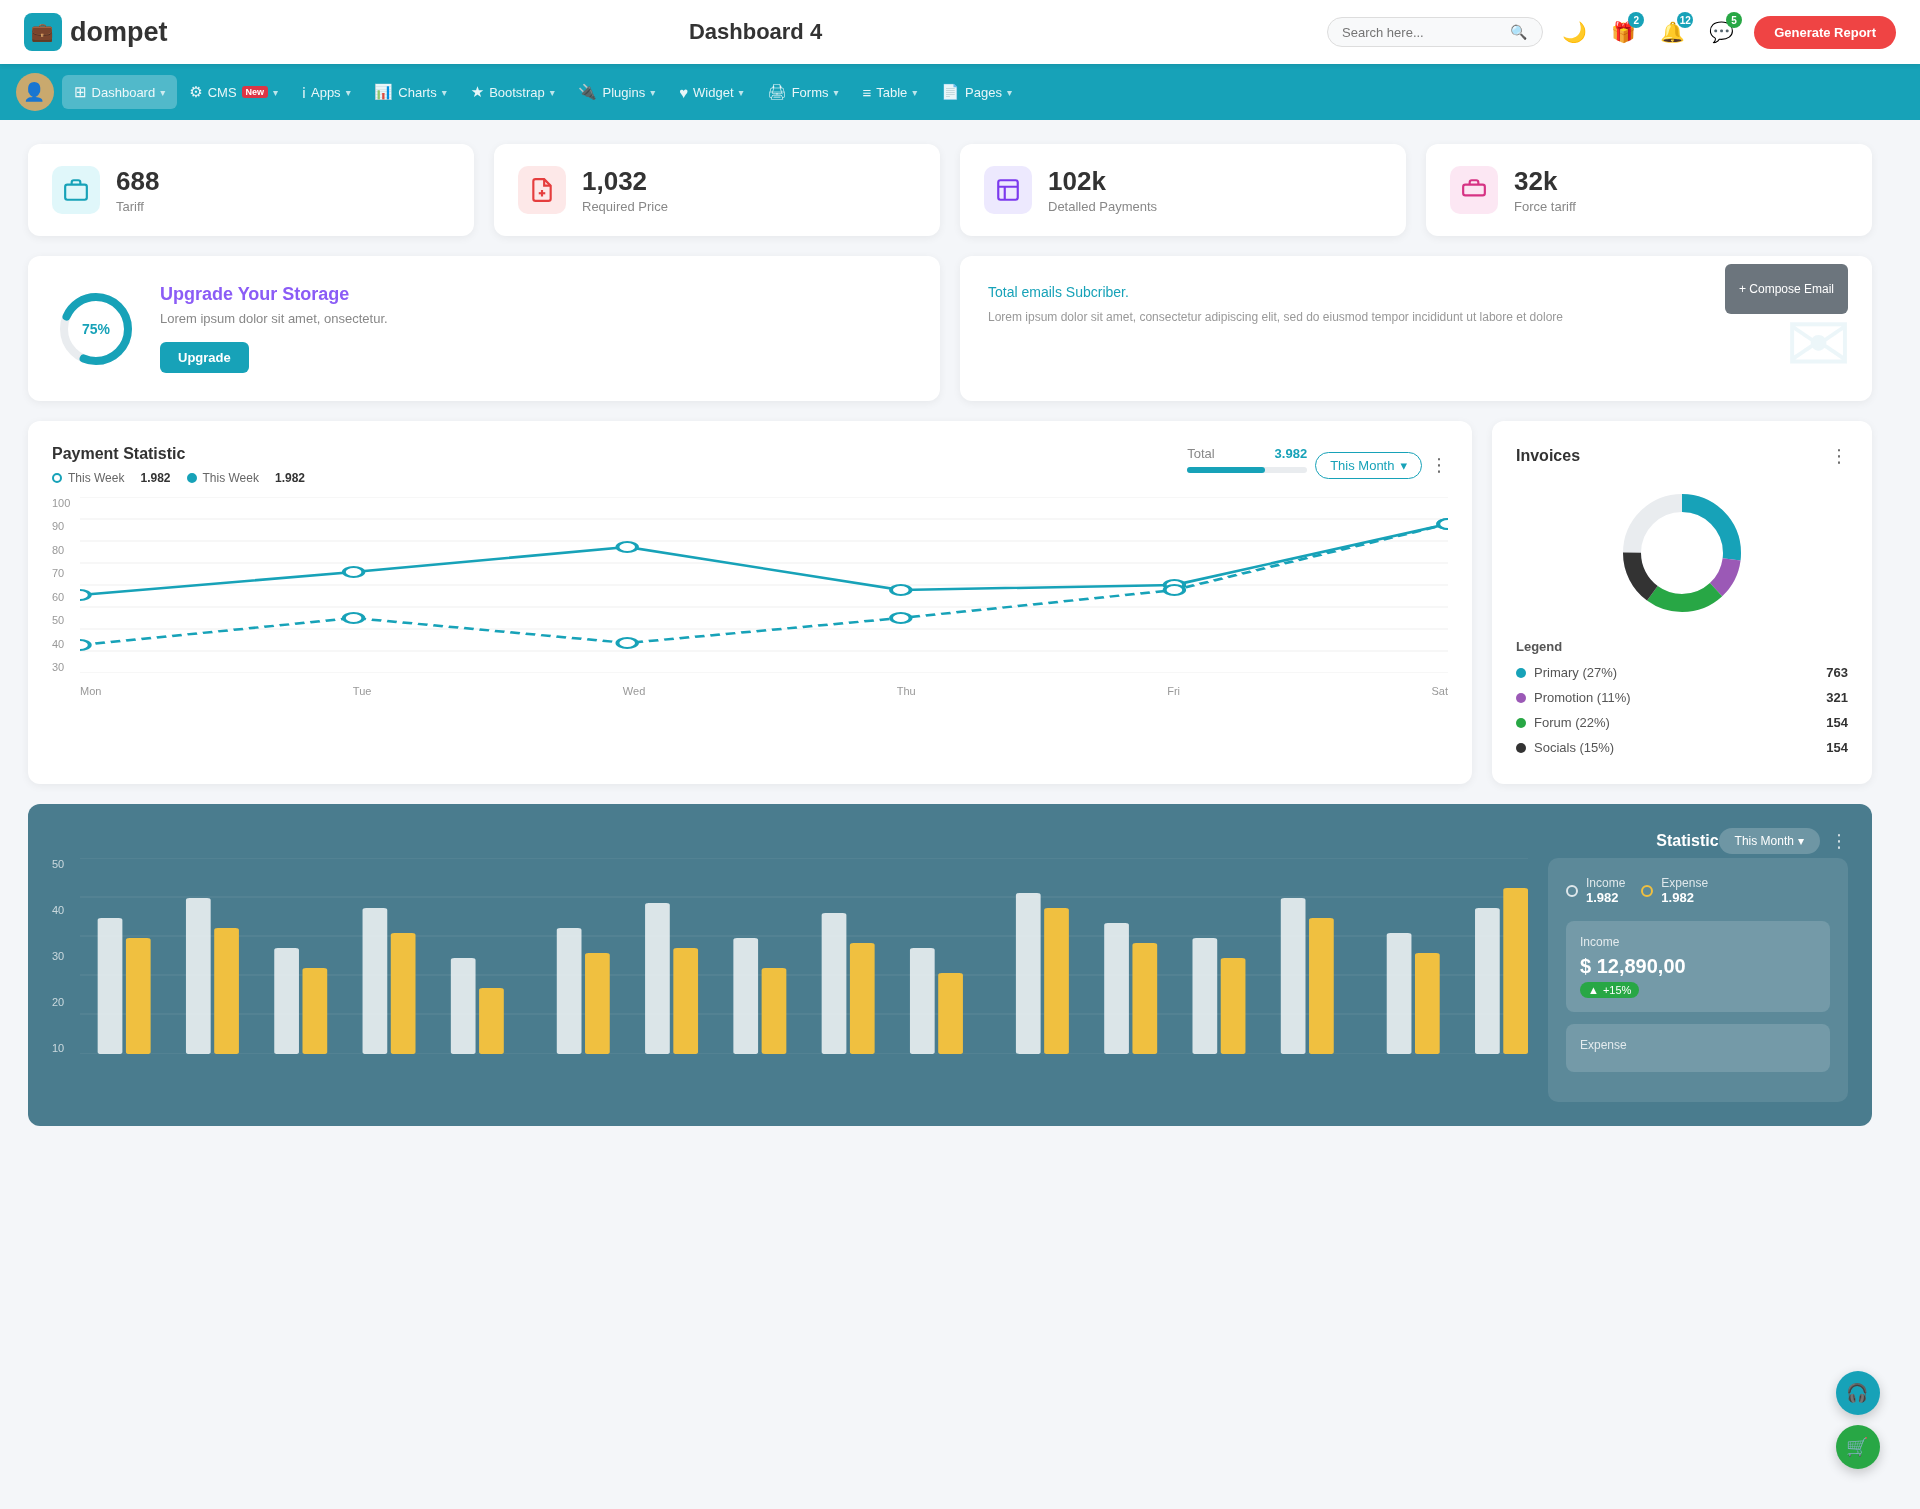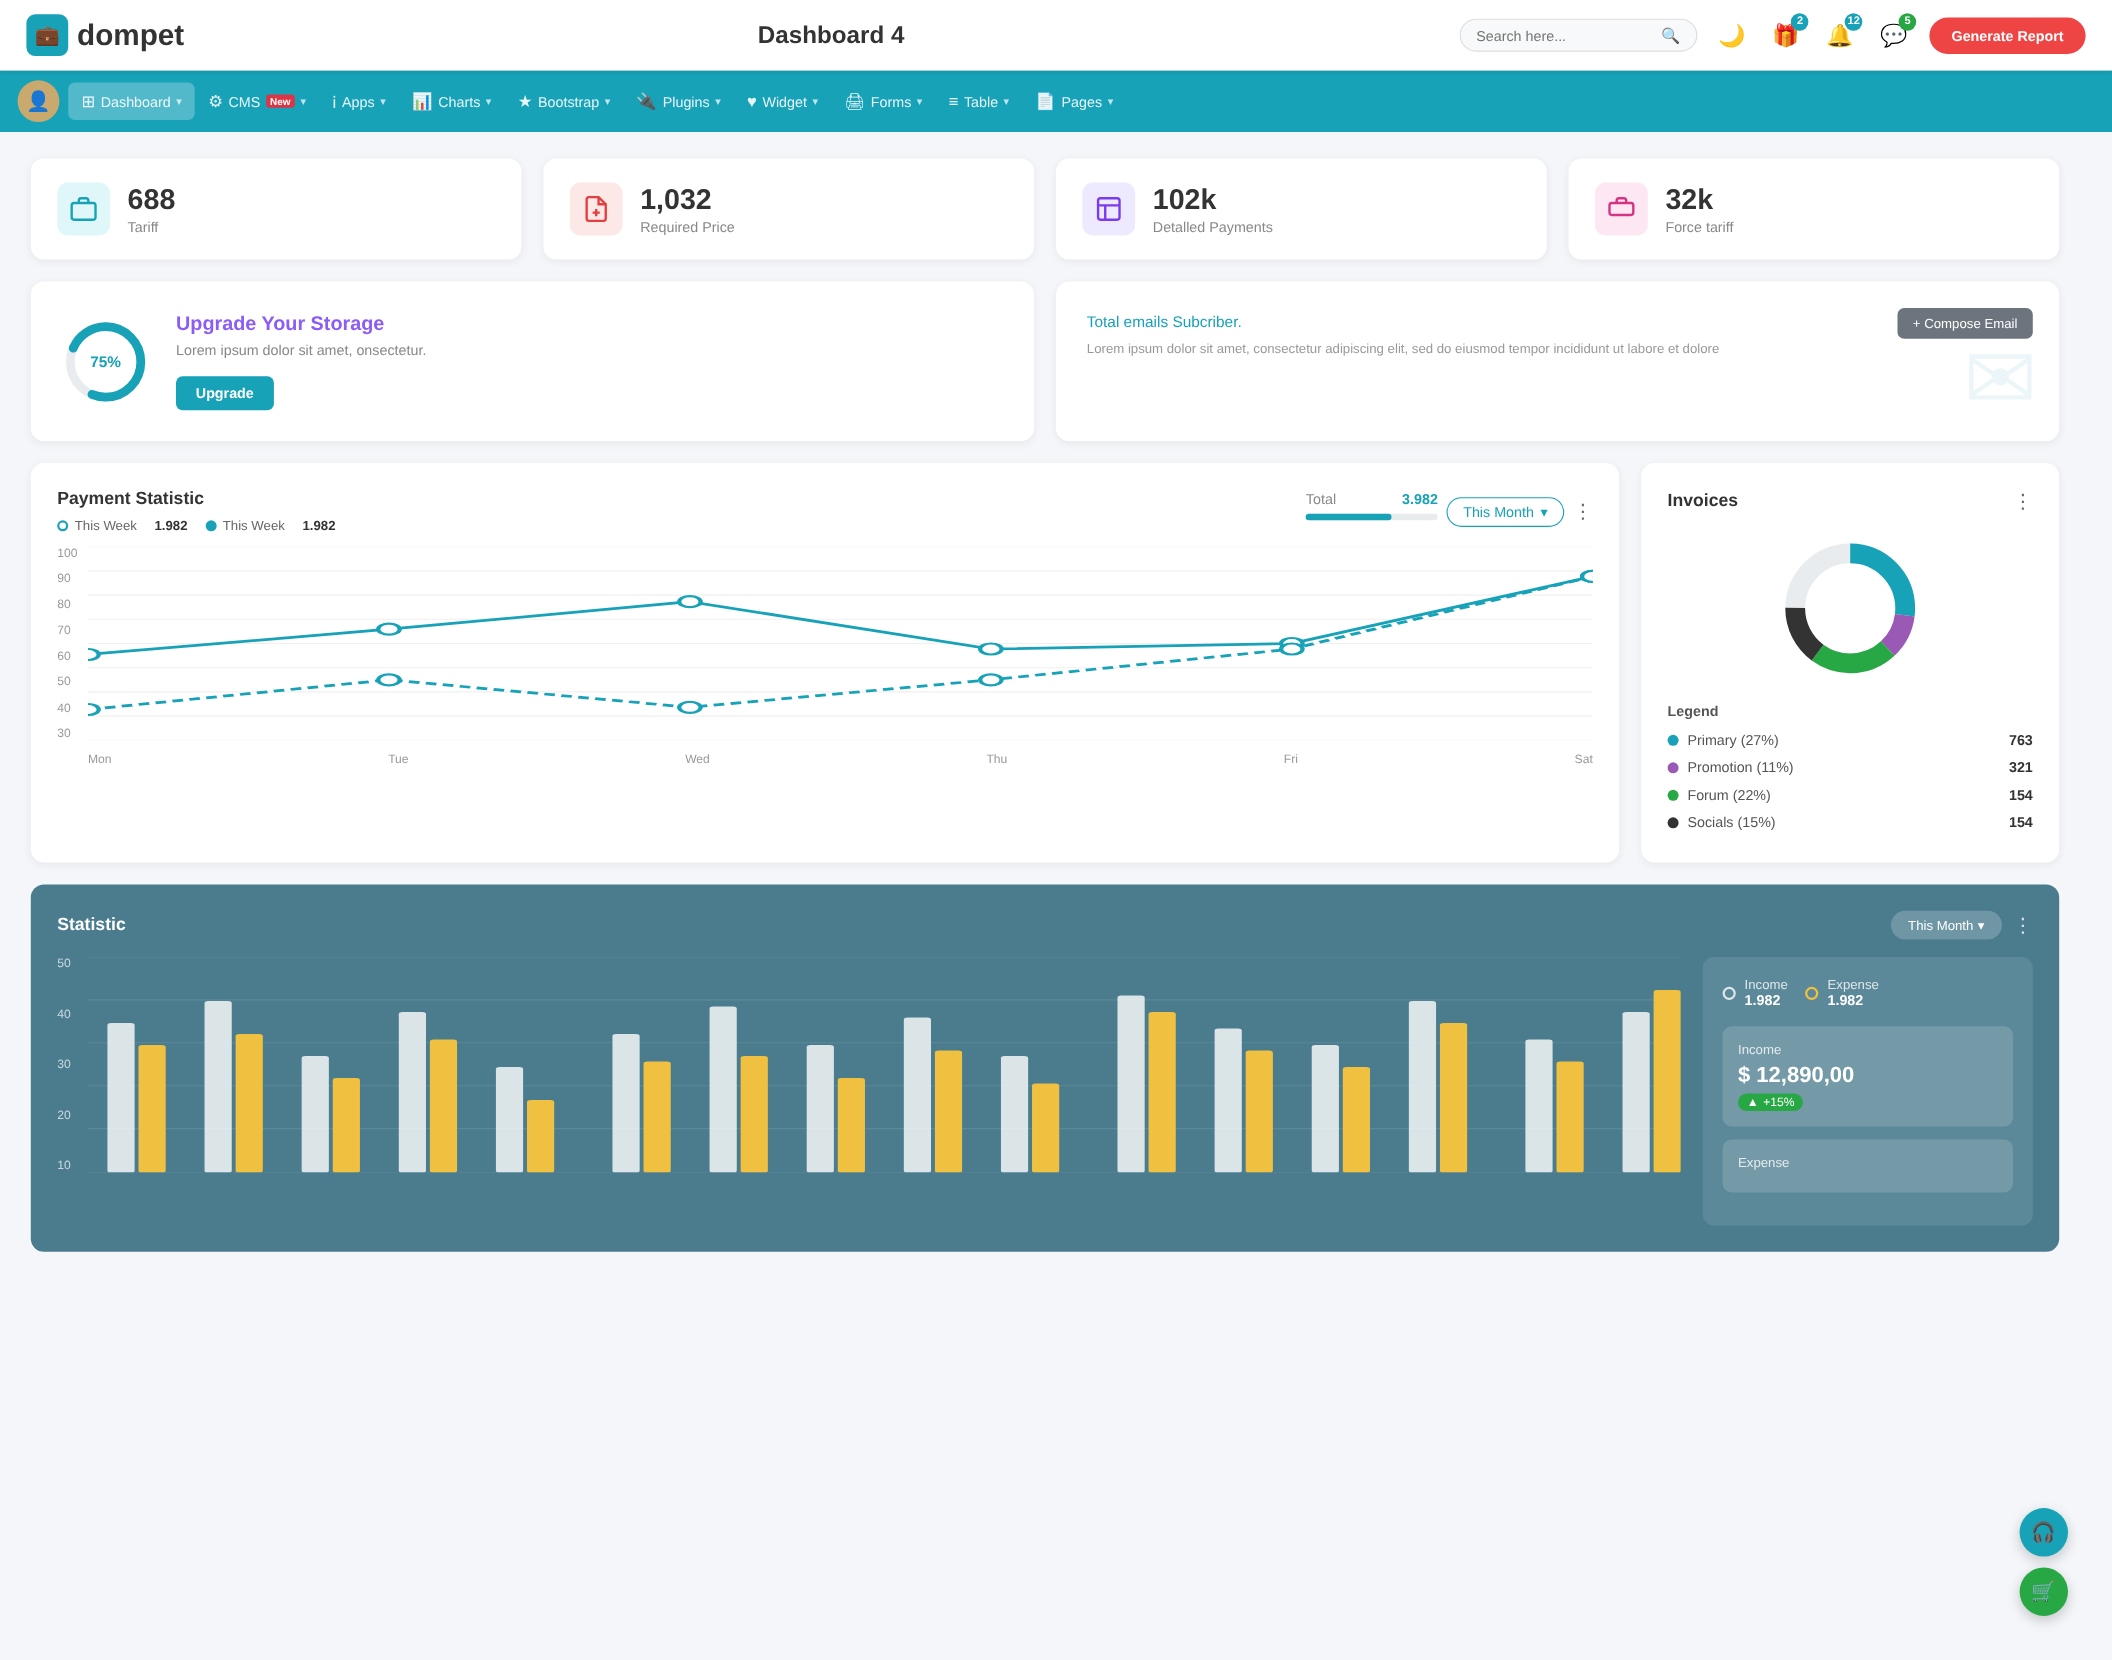--- a/index.html
+++ b/index.html
@@ -233,27 +233,27 @@
     .email-card {
       background: #fff;
       border-radius: 12px;
       padding: 28px;
       box-shadow: 0 2px 8px rgba(0,0,0,0.06);
       position: relative;
       overflow: hidden;
     }
     .email-compose-btn {
       position: absolute;
-      top: 24px;
+      top: 8px;
       right: 24px;
       background: #6c757d;
       color: white;
       border: none;
       border-radius: 6px;
-      padding: 7px 14px;
+      padding: 18px 14px;
       font-size: 12px;
       cursor: pointer;
     }
     .email-count { font-size: 32px; font-weight: 700; color: #333; }
     .email-subtitle { color: #17a2b8; font-size: 14px; margin-bottom: 8px; }
     .email-desc { font-size: 12px; color: #999; line-height: 1.5; }
     .email-bg-icon {
       position: absolute;
       bottom: 10px;
       right: 20px;
@@ -409,22 +409,22 @@
       background: #4a7c8e;
       border-radius: 12px;
       padding: 24px;
       color: white;
       min-height: 280px;
       position: relative;
     }
     .bottom-header {
       display: flex;
       align-items: center;
-      justify-content: space-between;
-      margin-bottom: 16px;
+      justify-content: flex-end;
+      margin-bottom: 4px;
     }
     .bottom-title { font-size: 16px; font-weight: 700; color: #fff; }
     .bottom-controls { display: flex; align-items: center; gap: 10px; }
     .month-btn {
       background: rgba(255,255,255,0.2);
       border: none;
       color: white;
       border-radius: 20px;
       padding: 6px 16px;
       font-size: 12px;

